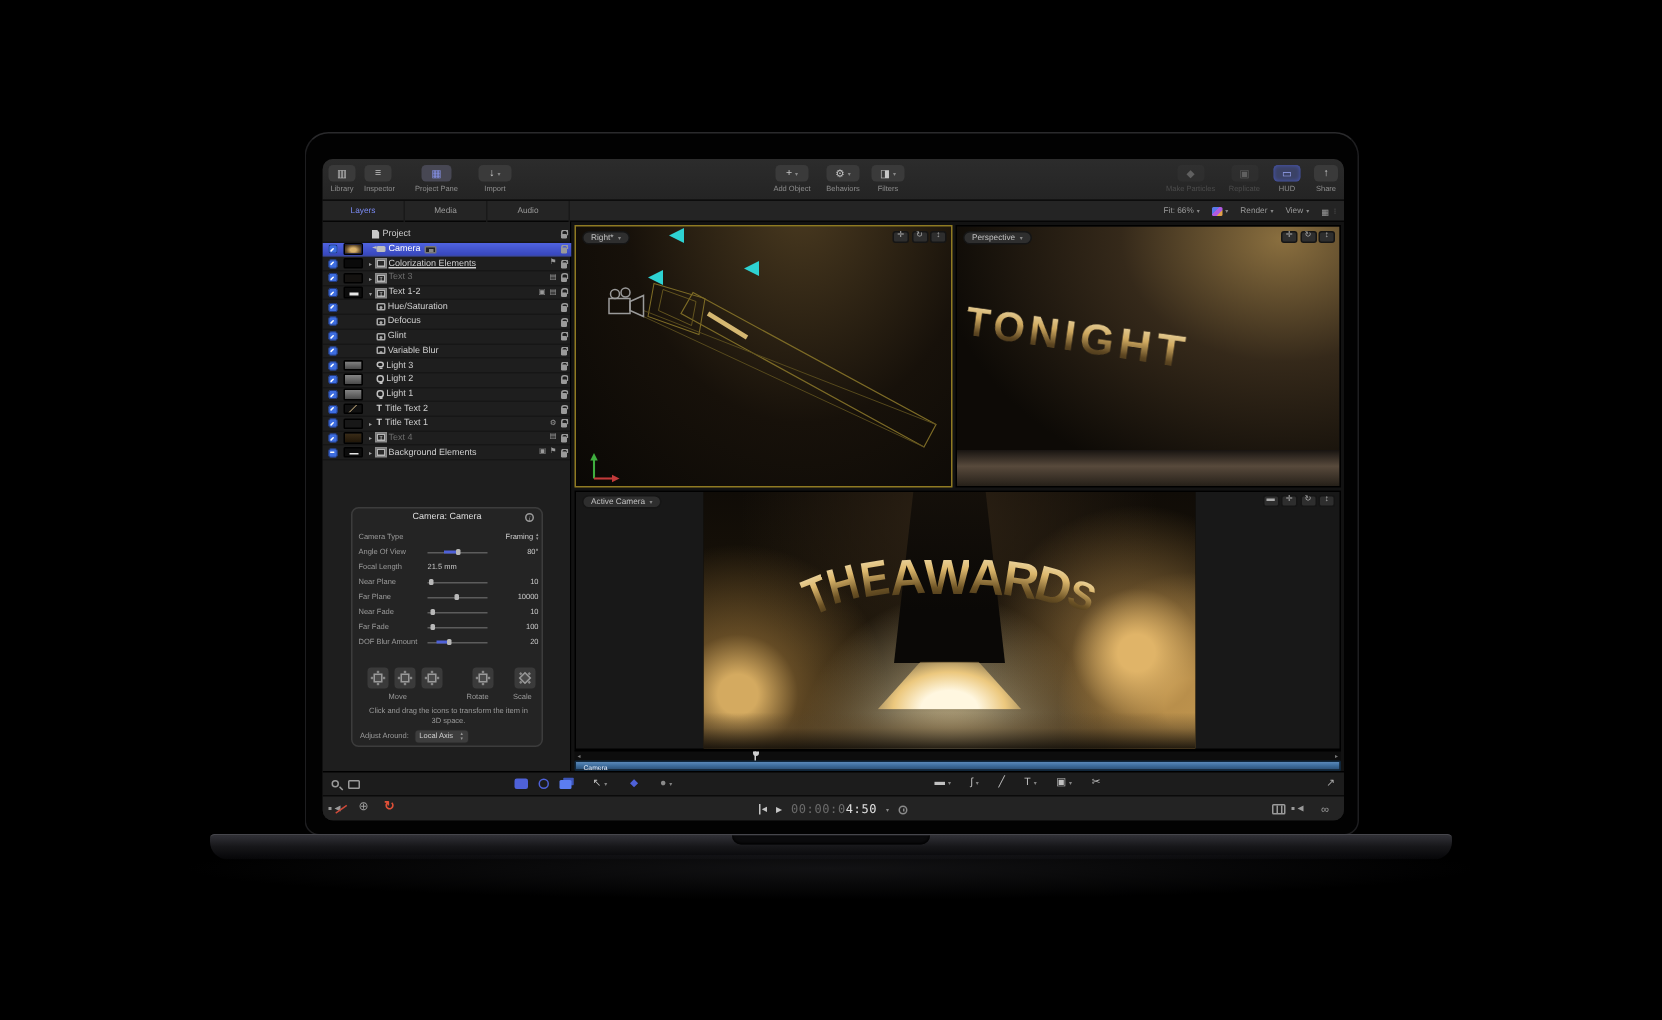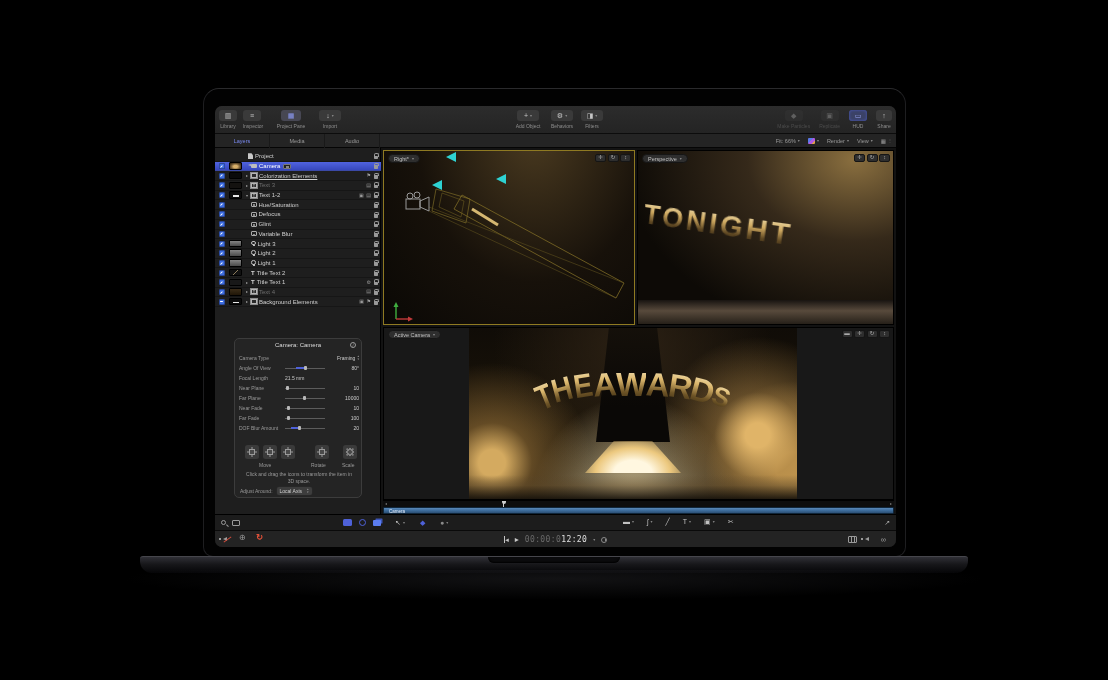--- a/index.html
+++ b/index.html
@@ -731,21 +731,21 @@
     <div class="transband">
       <span class="mutewrap">
           <span class="spk"></span>
           <span class="muteslash"></span>
         </span>
       <span class="crossic">⊕</span>
       <span class="recic">↻</span>
       <div class="transport-center">
         <span class="pframe">◂</span>
         <span class="pplay">▸</span>
-        <span class="timecode"><span class="tc-dim">00:00:0</span><span class="tc-bright">12:20</span></span>
+        <span class="timecode"><span class="tc-dim">00:00:0</span><span class="tc-bright">4:50</span></span>
         <span class="caret">▾</span>
         <span class="clockic"></span>
       </div>
       <div class="trans-right">
         <span class="filmic"></span>
         <span class="spk2">
             <span class="spk"></span>
           </span>
         <span class="loopic">∞</span>
       </div>

